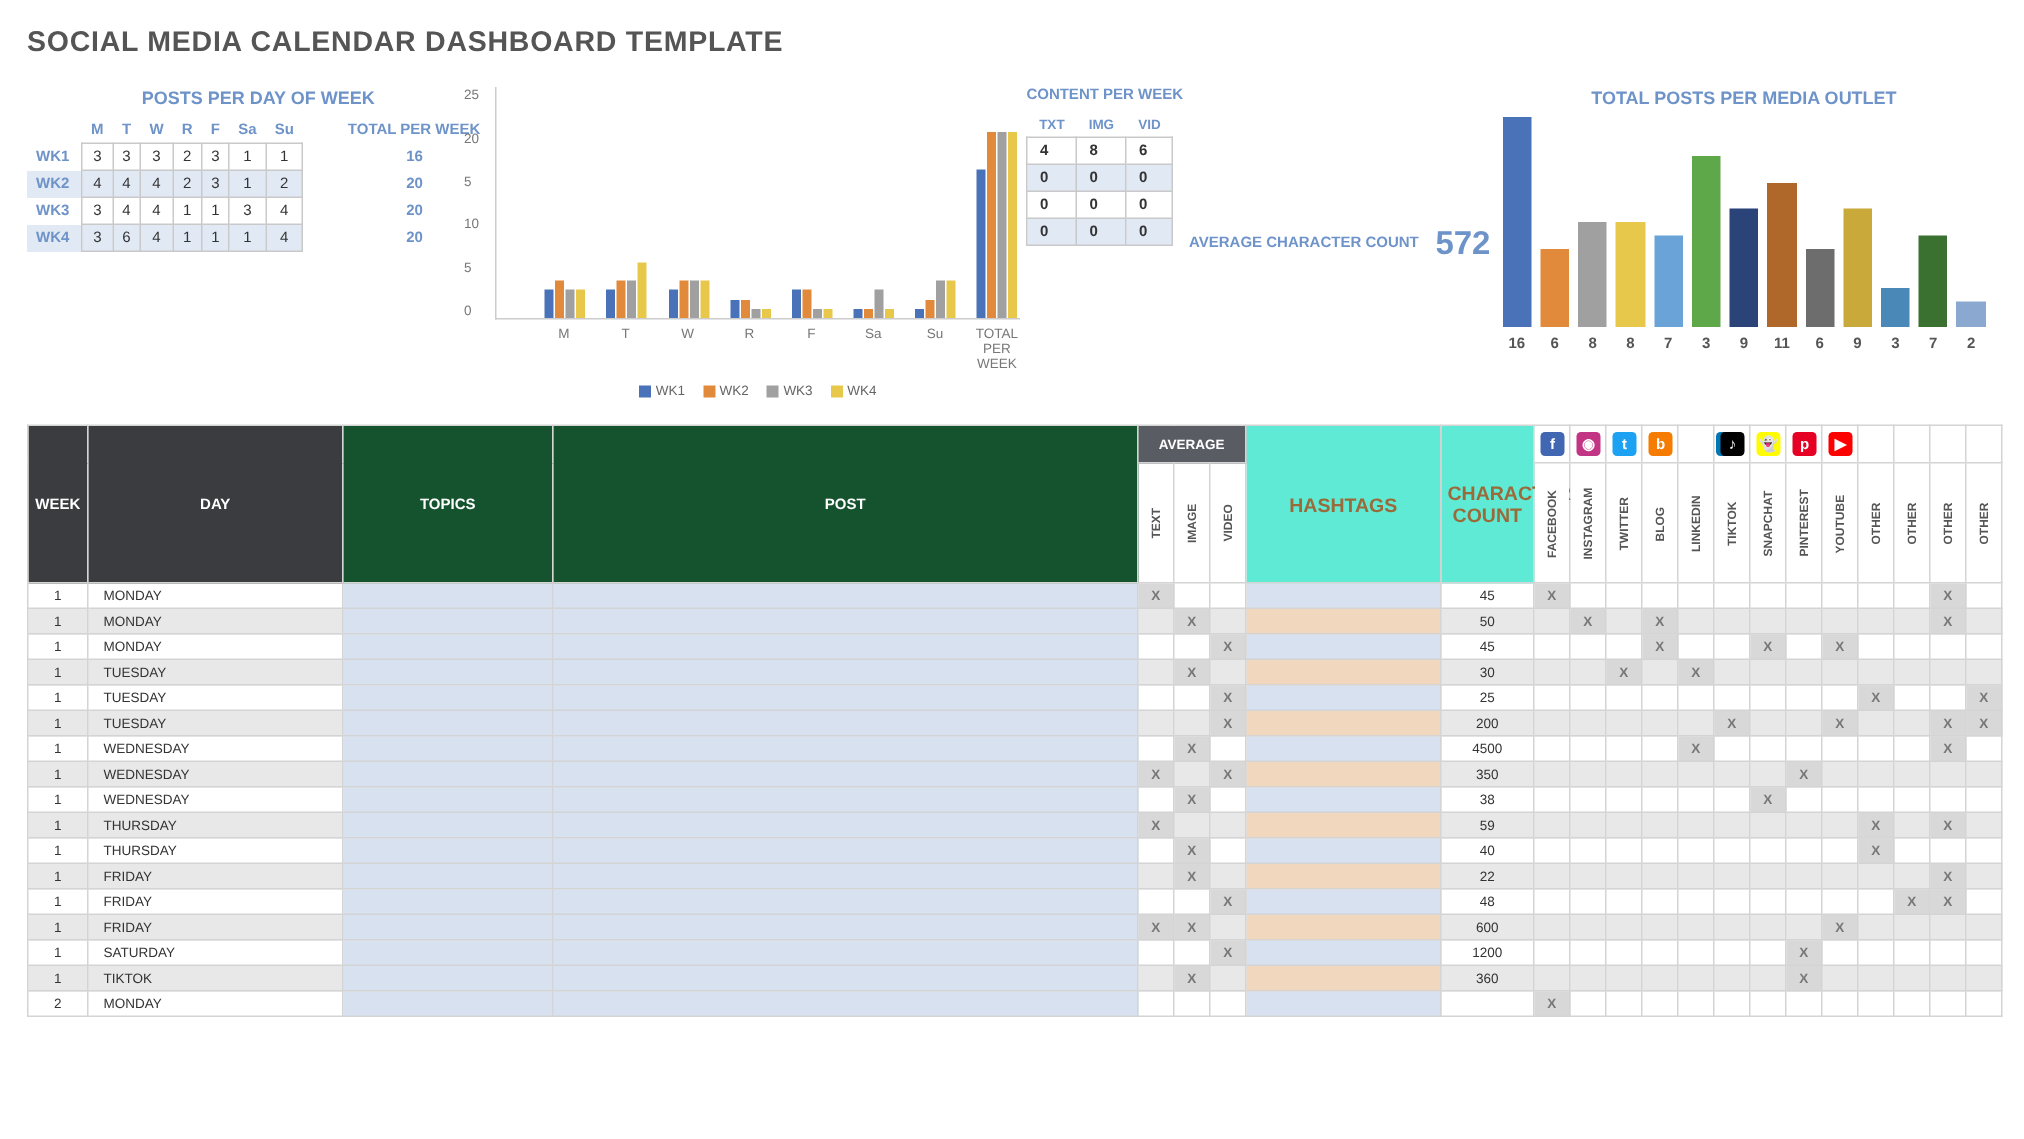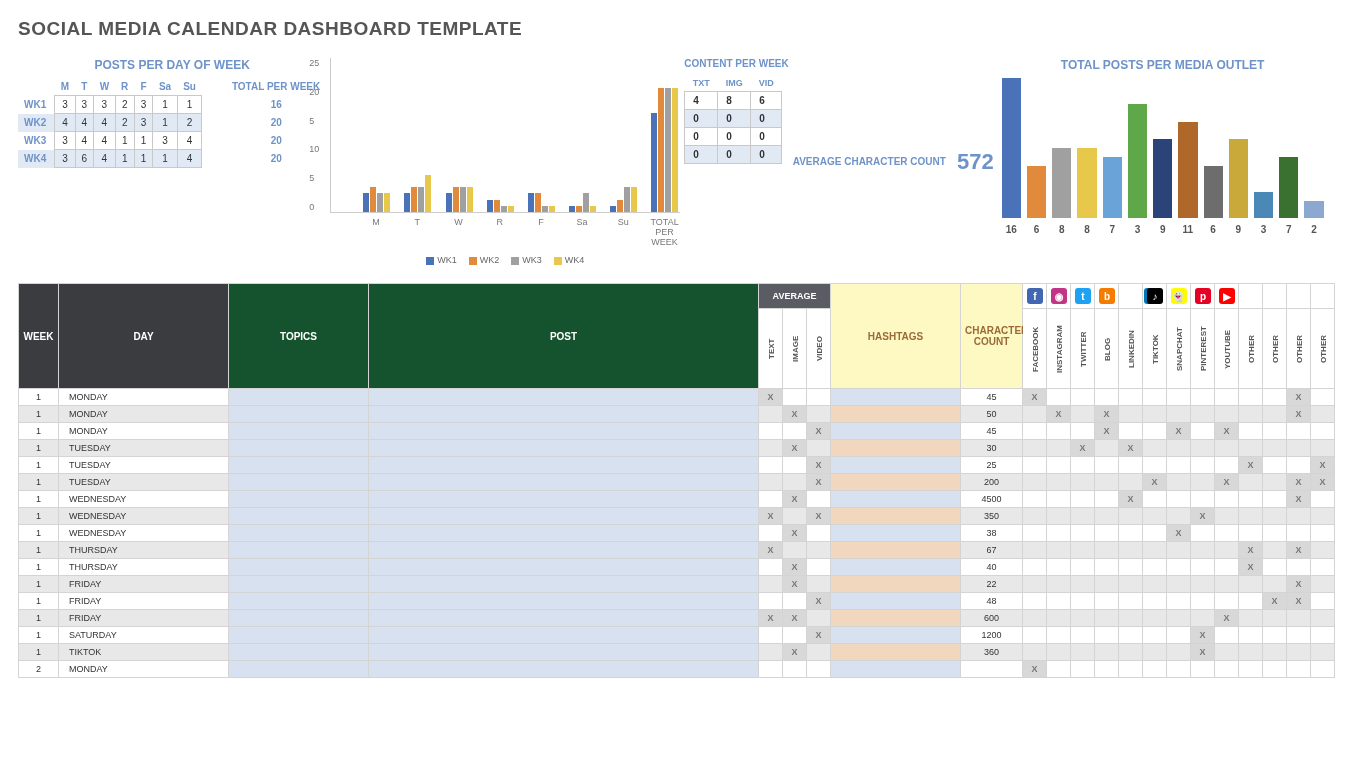--- a/index.html
+++ b/index.html
@@ -37,21 +37,21 @@
 .obar{flex:1;min-width:14px}
 .ovals{display:flex;gap:6px;padding:0 4px;margin-top:6px}
 .ovals span{flex:1;text-align:center;font-size:10px;font-weight:700;color:#555}
 .grid{border-collapse:collapse;width:100%;table-layout:fixed}
 .grid th,.grid td{border:1px solid #d4d4d4;padding:3px 4px;font-size:9px;text-align:center}
 .grid th{background:#fff;color:#555;font-weight:700;vertical-align:middle}
 .grid th.v{writing-mode:vertical-rl;transform:rotate(180deg);height:80px;font-size:8px;padding:8px 2px}
 .grid th.dark{background:#3a3c40;color:#fff;font-size:10px}
 .grid th.navy{background:#14532d;color:#fff;font-size:10px}
 .grid th.content{background:#595c63;color:#fff;font-size:9px}
-.grid th.peach{background:#fef9c3;color:#9b6a3a;font-size:10px}
+.grid th.peach{background:#5eead4;color:#9b6a3a;font-size:13px}
 .grid td.day{text-align:left;padding-left:10px}
 .grid tbody tr:nth-child(even) td{background:#e8e8e8}
 .grid td.bluecell{background:#d7e1f0!important}
 .grid td.peachcell{background:#f2d7bf!important}
 .grid td.x{font-weight:700;color:#777;background:#d8d8d8!important}
 .icon{width:16px;height:16px;display:inline-flex;align-items:center;justify-content:center;border-radius:3px;color:#fff;font-size:10px;font-weight:700}
 </style>
 </head>
 <body>
 
@@ -563,21 +563,21 @@
       </tr>
       <tr>
         <td>1</td>
         <td class="day">THURSDAY</td>
         <td class="bluecell"></td>
         <td class="bluecell"></td>
         <td class="x">X</td>
         <td></td>
         <td></td>
         <td class="peachcell"></td>
-        <td>67</td>
+        <td>59</td>
         <td></td>
         <td></td>
         <td></td>
         <td></td>
         <td></td>
         <td></td>
         <td></td>
         <td></td>
         <td></td>
         <td class="x">X</td>

